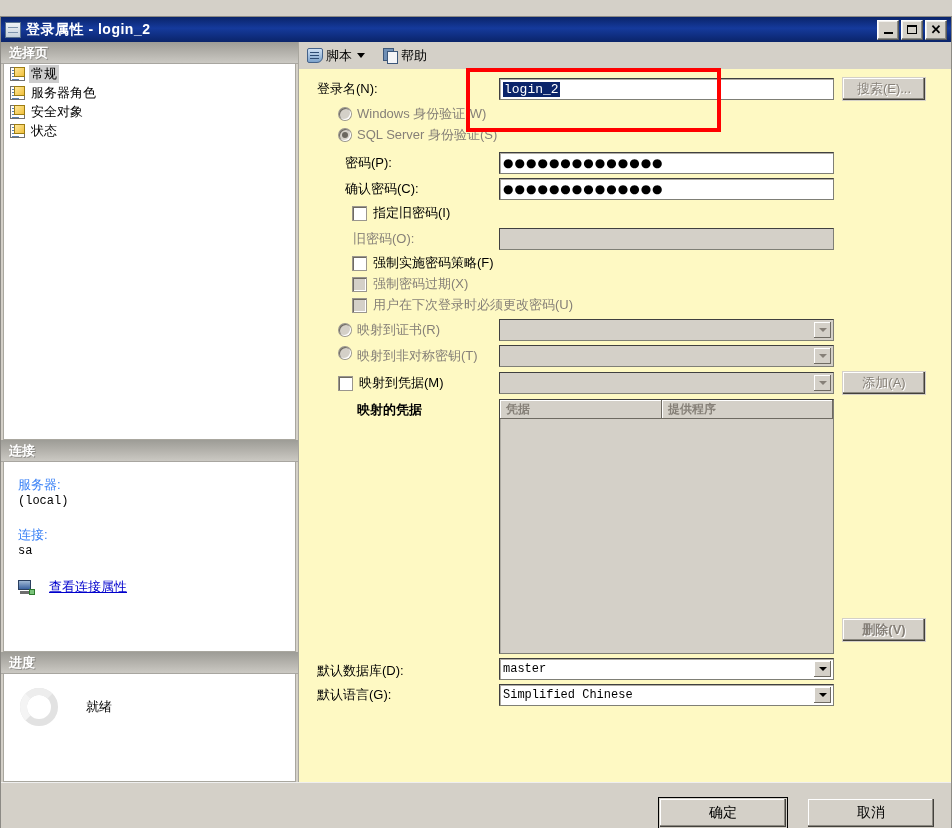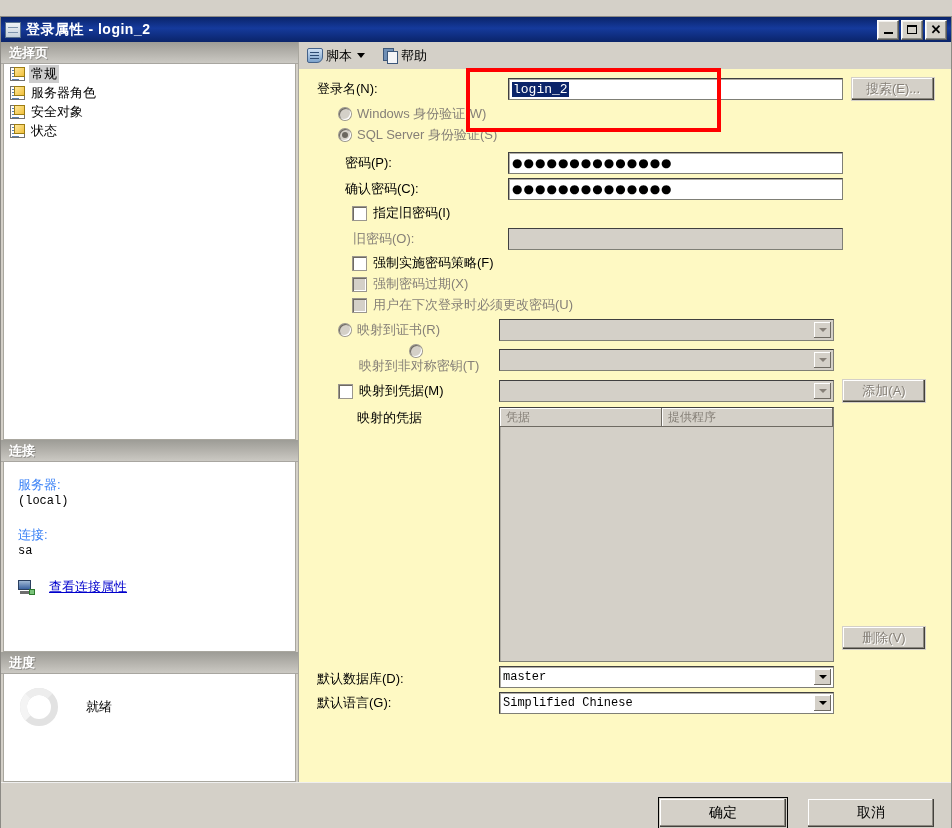--- a/index.html
+++ b/index.html
@@ -206,21 +206,21 @@
 
   .txtbox {
     height:22px; background:#ffffff;
     border:1px solid #7f7f76;
     border-top-color:#404040; border-left-color:#404040;
     box-shadow: inset 1px 1px 0 #b0ada5;
     display:flex; align-items:center;
     padding:0 3px; font-size:13px; color:#000;
     font-family:"Liberation Mono","DejaVu Sans Mono",monospace;
   }
-  .txtbox.wide { width:335px; flex:0 0 335px;margin-left:9px; }
+  .txtbox.wide { width:335px; flex:0 0 335px; }
   .txtbox.disabled { background:#d4d0c8; box-shadow:none; }
   .sel-text { background:#0a246a; color:#ffffff; padding:0 1px; }
   .pwd { letter-spacing:1px; font-size:12px; font-family:"DejaVu Sans",sans-serif; }
 
   .combo {
     height:22px; width:335px; flex:0 0 335px;
     background:#ffffff; border:1px solid #7f7f76;
     border-top-color:#404040; border-left-color:#404040;
     box-shadow: inset 1px 1px 0 #b0ada5;
     display:flex; align-items:center;
@@ -476,21 +476,21 @@
           </div>
           <div class="combo disabled">
             <span></span>
             <span class="arrowbtn">
                 <i></i>
               </span>
           </div>
         </div>
 
         <div class="frow">
-          <div class="lab-col" style="padding-left:28px;display:flex;align-items:center;flex-direction:column;">
+          <div class="lab-col" style="padding-left:28px;display:flex;">
             <span class="radio"></span>
             <span class="flabel disabled">映射到非对称密钥(T)</span>
           </div>
           <div class="combo disabled">
             <span></span>
             <span class="arrowbtn">
                 <i></i>
               </span>
           </div>
         </div>
@@ -503,21 +503,21 @@
           <div class="combo disabled">
             <span></span>
             <span class="arrowbtn">
                 <i></i>
               </span>
           </div>
           <div style="width:8px;flex:0 0 8px;"></div>
           <div class="btn sm disabled">添加(A)</div>
         </div>
 
-        <div class="frow" style="align-items:flex-start;">
+        <div class="frow" style="align-items:flex-start;font-weight:bold;">
           <div class="lab-col" style="padding-left:46px;padding-top:2px;">
             <span class="flabel">映射的凭据</span>
           </div>
           <div class="credlist">
             <div class="cred-head">
               <div class="cred-th c1">凭据</div>
               <div class="cred-th c2">提供程序</div>
             </div>
             <div class="cred-rows"></div>
           </div>

